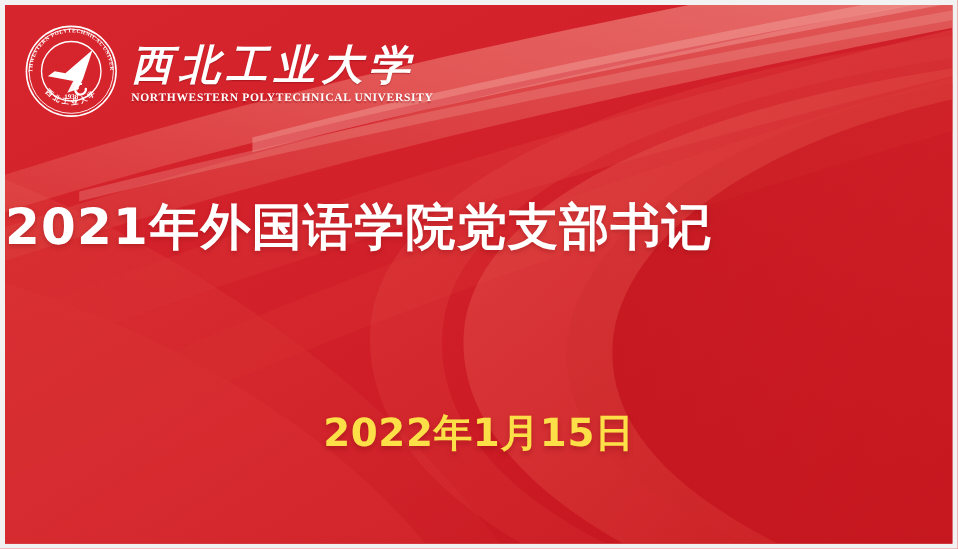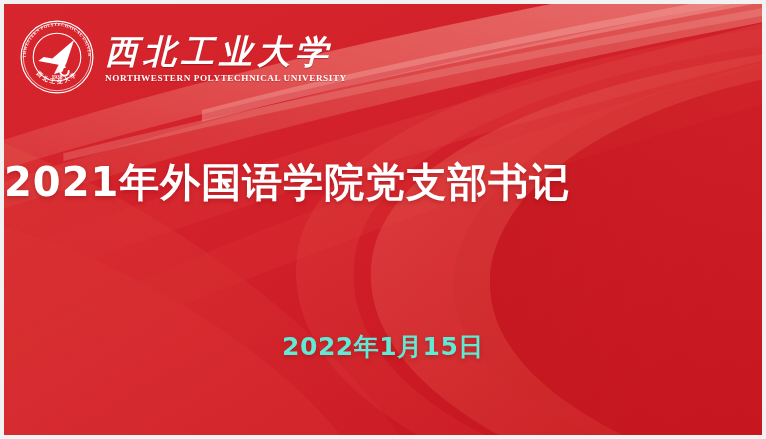--- a/index.html
+++ b/index.html
@@ -104,23 +104,23 @@
   }
 
   #date-line {
     position: absolute;
     left: 0;
     top: 325px;
     width: 100%;
     text-align: center;
     font-family: "DejaVu Sans", "Liberation Sans", sans-serif;
     font-weight: 700;
-    font-size: 25px;
+    font-size: 31px;
     line-height: 36px;
-    color: #5eead4;
+    color: #fde047;
     letter-spacing: 0.5px;
     white-space: nowrap;
     text-shadow: 0 2px 4px rgba(120,10,14,0.35);
     z-index: 5;
   }
 </style>
 </head>
 <body>
 
 <div id="slide">

